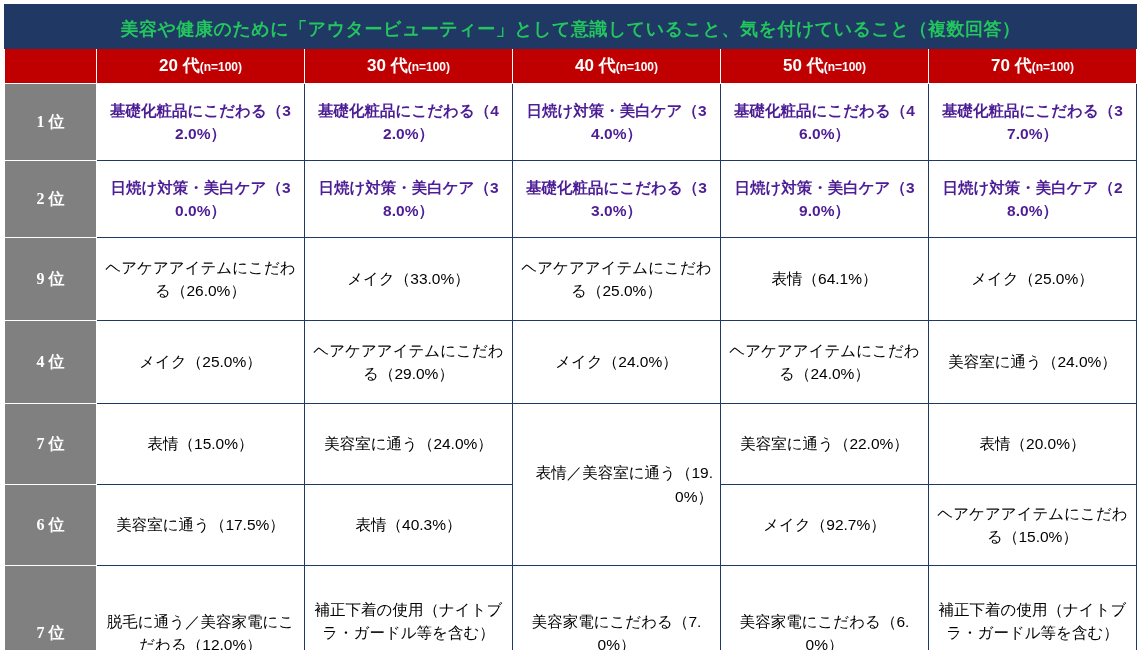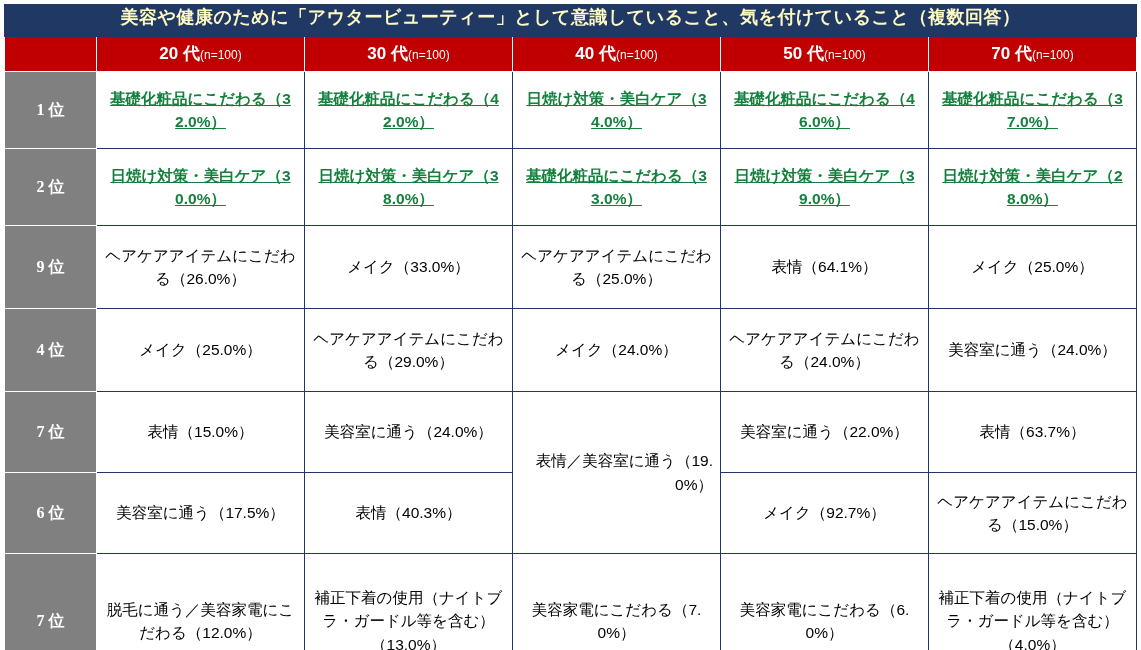--- a/index.html
+++ b/index.html
@@ -24,45 +24,45 @@
     table-layout: fixed;
     width: 1133px;
     margin-left: 4px;
     margin-top: 4px;
   }
   table.rank-table col.rank-col { width: 92px; }
   table.rank-table col.age-col { width: 208px; }
 
   .title-cell {
     background: #1f3864;
-    color: #fef9c3;
+    color: #22c55e;
     font-size: 18px;
     font-weight: bold;
     text-align: center;
-    padding: 0 4px 7px 4px;
+    padding: 12px 4px 7px 4px;
     letter-spacing: 0.5px;
     border: 1px solid #1f3864;
   }
   .corner-cell {
     background: #c00000;
     border: 1px solid #ffffff;
   }
   .age-header {
     background: #c00000;
     color: #ffffff;
     text-align: center;
     padding: 5px 2px 6px 2px;
     border: 1px solid #ffffff;
     font-size: 17px;
     font-weight: bold;
     white-space: nowrap;
   }
   .age-header .n {
     font-size: 12px;
-    font-weight: normal;
+    font-weight: bold;
     margin-left: 0;
   }
   .rank-cell {
     background: #808080;
     color: #ffffff;
     font-size: 16px;
     font-weight: bold;
     text-align: center;
     vertical-align: middle;
     border: 1px solid #ffffff;
@@ -73,23 +73,22 @@
     border: 1px solid #1f3864;
     text-align: center;
     vertical-align: middle;
     font-size: 15.5px;
     line-height: 1.5;
     color: #000000;
     padding: 6px 7px;
     word-break: break-all;
   }
   .data-cell.hl {
-    color: #15803d;
+    color: #4c1d95;
     font-weight: bold;
-    text-decoration: underline;
   }
   .r1 td.data-cell, .r2 td.data-cell { height: 64px; }
   .r3 td.data-cell, .r4 td.data-cell { height: 70px; }
   .r5 td.data-cell, .r6 td.data-cell { height: 68px; }
   .r7 td.data-cell { height: 122px; }
   .span-cell {
     vertical-align: middle;
     text-align: right;
   }
 </style>
@@ -164,21 +163,21 @@
         <td class="data-cell">ヘアケアアイテムにこだわる（24.0%）</td>
         <td class="data-cell">美容室に通う（24.0%）</td>
       </tr>
 
       <tr class="r5">
         <td class="rank-cell">7 位</td>
         <td class="data-cell">表情（15.0%）</td>
         <td class="data-cell">美容室に通う（24.0%）</td>
         <td class="data-cell span-cell" rowspan="2">表情／美容室に通う（19.0%）</td>
         <td class="data-cell">美容室に通う（22.0%）</td>
-        <td class="data-cell">表情（63.7%）</td>
+        <td class="data-cell">表情（20.0%）</td>
       </tr>
 
       <tr class="r6">
         <td class="rank-cell">6 位</td>
         <td class="data-cell">美容室に通う（17.5%）</td>
         <td class="data-cell">表情（40.3%）</td>
         <td class="data-cell">メイク（92.7%）</td>
         <td class="data-cell">ヘアケアアイテムにこだわる（15.0%）</td>
       </tr>
 

